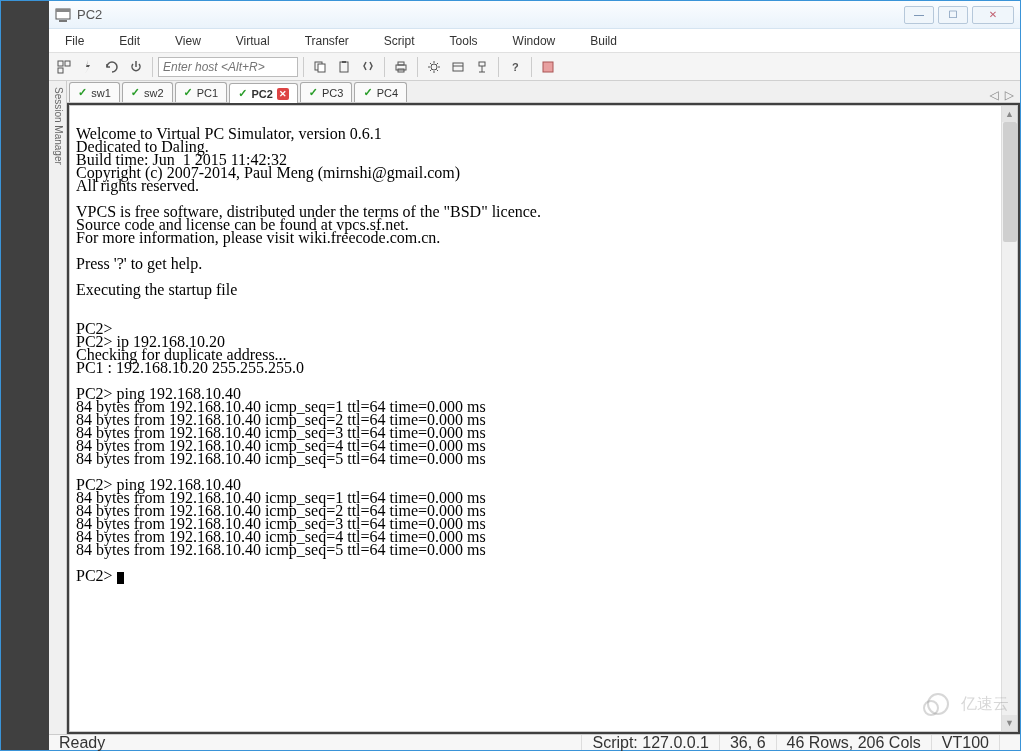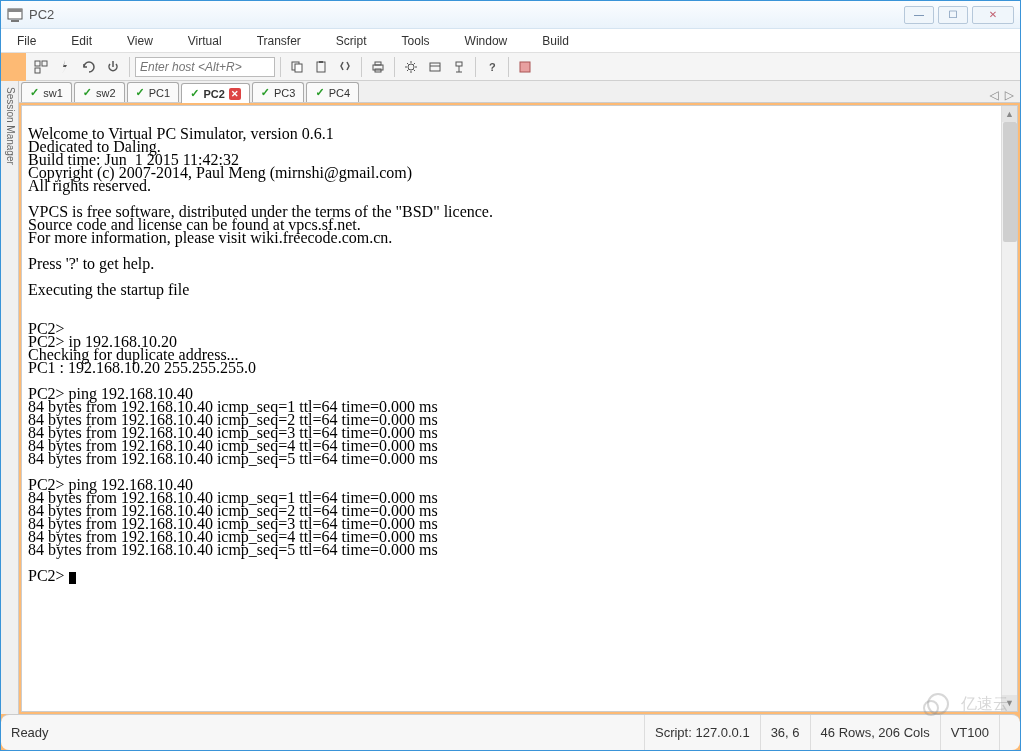--- a/index.html
+++ b/index.html
@@ -1,46 +1,46 @@
 <!DOCTYPE html>
 <html><head>
 <meta charset="utf-8">
 <style>
 * { box-sizing: border-box; margin: 0; padding: 0; }
 body { width: 1021px; height: 751px; font-family: "Segoe UI", Tahoma, sans-serif; font-size: 12px; background: #fff; overflow: hidden; position: relative; }
-.window { width: 1021px; height: 751px; border: 1px solid #3a94d8; background: #fdba74; display: flex; flex-direction: column; }
+.window { width: 1021px; height: 751px; border: 1px solid #3a94d8; background: #404040; display: flex; flex-direction: column; padding-left: 48px; }
 .titlebar { height: 28px; background: linear-gradient(#fbfdff,#eaf3fb); border-bottom: 1px solid #d5e4f1; display: flex; align-items: center; padding: 0 6px; }
 .titlebar .ticon { width: 16px; height: 16px; margin-right: 6px; }
 .titlebar .title { color: #555; font-size: 13px; flex: 1; }
 .win-ctl { display: flex; gap: 4px; }
 .win-ctl .btn { width: 30px; height: 18px; border: 1px solid #b6c8da; background: #f0f6fb; border-radius: 2px; display: flex; align-items: center; justify-content: center; color: #5b7ba3; font-size: 10px; }
 .win-ctl .close { color: #c06070; width: 42px; }
 .menubar { height: 24px; background: #fff; border-bottom: 1px solid #e0e0e0; display: flex; align-items: center; padding: 0 8px; gap: 19px; }
 .menubar span { padding: 3px 8px; color: #333; cursor: default; }
-.toolbar { height: 28px; background: #f5f5f5; border-bottom: 1px solid #d0d0d0; display: flex; align-items: center; padding: 0 4px; gap: 2px; margin-left: 25px; }
+.toolbar { height: 28px; background: #f5f5f5; border-bottom: 1px solid #d0d0d0; display: flex; align-items: center; padding: 0 4px; gap: 2px; }
 .tbtn { width: 22px; height: 22px; display: flex; align-items: center; justify-content: center; color: #555; border-radius: 2px; }
 .tsep { width: 1px; height: 20px; background: #ccc; margin: 0 3px; }
 .host-input { width: 140px; height: 20px; border: 1px solid #bbb; background: #fff; font-size: 12px; padding: 0 4px; color: #888; font-style: italic; }
 .main { flex: 1; display: flex; min-height: 0; }
 .side { width: 18px; background: #f0f0f0; border-right: 1px solid #ccc; writing-mode: vertical-rl; text-orientation: mixed; font-size: 10px; color: #666; padding: 6px 2px; text-align: left; }
 .content { flex: 1; display: flex; flex-direction: column; min-height: 0; }
 .tabbar { height: 22px; background: #f0f0f0; border-bottom: 1px solid #ccc; display: flex; align-items: flex-end; padding-left: 2px; }
 .tab { height: 20px; border: 1px solid #aaa; border-bottom: none; background: #fafafa; display: flex; align-items: center; padding: 0 8px; gap: 4px; font-size: 11px; color: #333; border-top-left-radius: 3px; border-top-right-radius: 3px; margin-right: 2px; }
 .tab.active { background: #fff; font-weight: bold; position: relative; top: 1px; }
 .tab .chk { color: #2a9d2a; font-weight: bold; font-size: 11px; }
 .tab .x { width: 12px; height: 12px; background: #d44; color: #fff; font-size: 9px; display: flex; align-items: center; justify-content: center; border-radius: 2px; }
 .tab-nav { margin-left: auto; display: flex; gap: 6px; padding: 0 6px; color: #888; }
 .term-wrap { flex: 1; position: relative; border: 1px solid #ccc; margin: 2px; background: #fff; overflow: hidden; }
 .term { font-family: Liberation Serif, serif; font-size: 16px; line-height: 13px; white-space: pre; color: #000; padding: 8px 6px; }
 .cursor { display: inline-block; width: 7px; height: 12px; background: #000; vertical-align: text-bottom; }
 .scroll { position: absolute; top: 0; right: 0; width: 16px; height: 100%; background: #f0f0f0; border-left: 1px solid #ddd; }
 .scroll .sbtn { width: 100%; height: 16px; background: #e4e4e4; display: flex; align-items: center; justify-content: center; color: #888; font-size: 9px; }
 .scroll .thumb { position: absolute; top: 16px; width: 14px; left: 1px; height: 120px; background: #cfcfcf; border-radius: 2px; }
 .scroll .sbtn.down { position: absolute; bottom: 0; }
-.statusbar { height: 36px; border-top: 1px solid #ccc; display: flex; align-items: center; font-size: 13px; color: #333; background: #f7f7f7; border-radius: 8px; }
+.statusbar { height: 16px; border-top: 1px solid #ccc; display: flex; align-items: center; font-size: 16px; color: #333; background: #f7f7f7; }
 .statusbar > div { padding: 0 10px; border-right: 1px solid #ddd; height: 100%; display: flex; align-items: center; }
 .statusbar > div:first-child { flex: 1; border-left: none; }
 .watermark { position: absolute; right: 12px; bottom: 36px; color: rgba(140,140,140,.35); font-size: 16px; display: flex; align-items: center; gap: 12px; pointer-events:none; }
 .watermark .circ { width: 22px; height: 22px; border: 2px solid rgba(140,140,140,.35); border-radius: 50%; display:inline-block; position:relative; }
 .watermark .circ::after{content:"";position:absolute;width:12px;height:12px;border:2px solid rgba(140,140,140,.35);border-radius:50%;left:-6px;top:5px;}
 svg { display: block; }
 </style>
 </head>
 <body>
 

